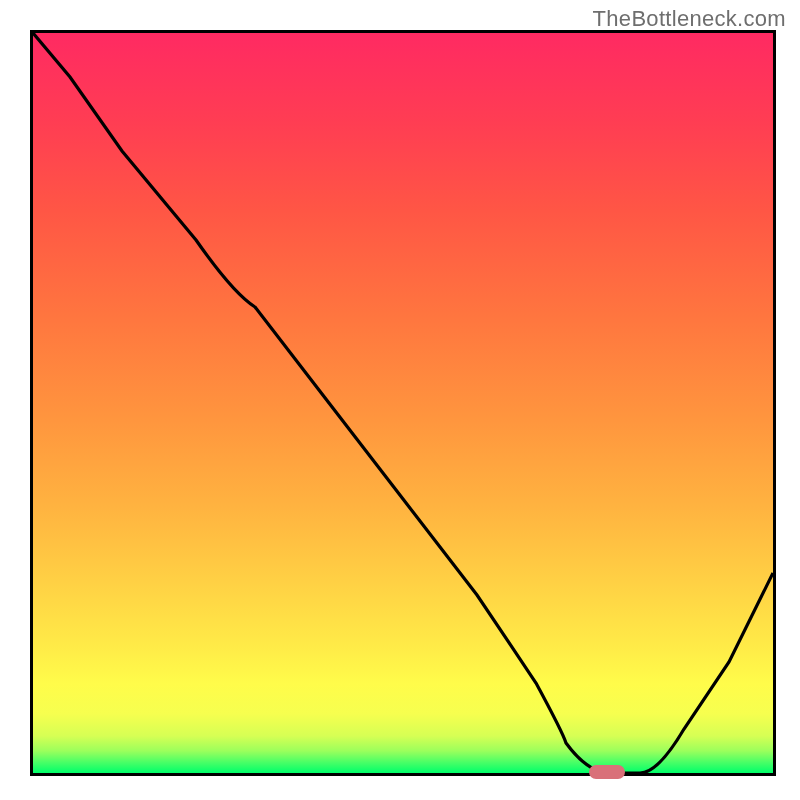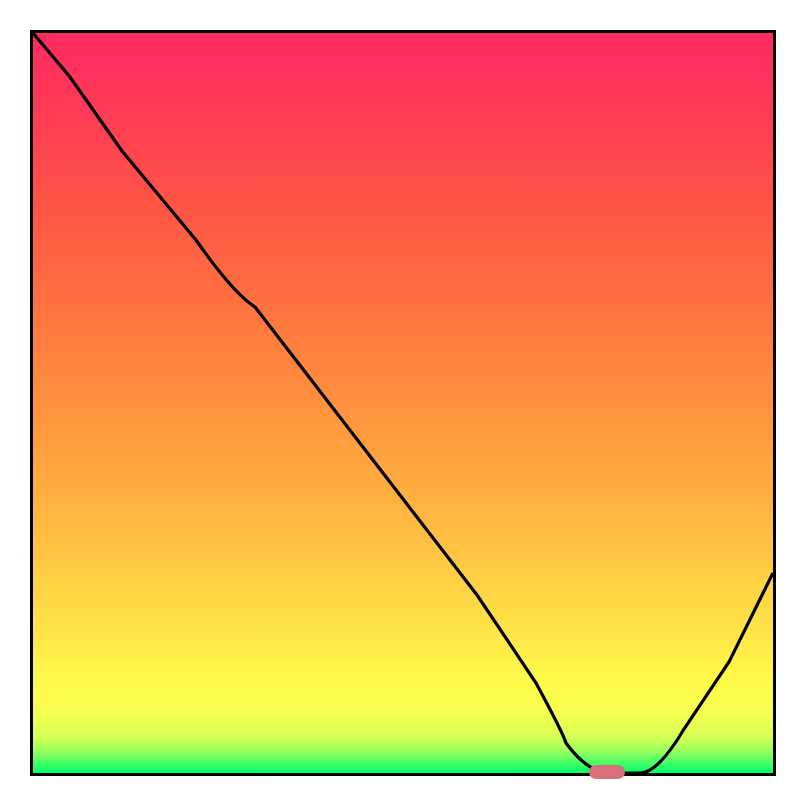--- a/index.html
+++ b/index.html
@@ -65,20 +65,21 @@
     height: 14px;
     background: #d97079;
     border-radius: 7px;
   }
 </style>
 </head>
 <body>
 
 <div class="container">
 
+  <div class="watermark">TheBottleneck.com</div>
 
   <div class="plot-area">
     <div class="gradient"></div>
 
     <svg class="curve" viewBox="0 0 740 740" preserveAspectRatio="none">
       <path d="M 0 0
                L 37 44
                L 89 118
                L 163 207
                Q 200 260 222 274

